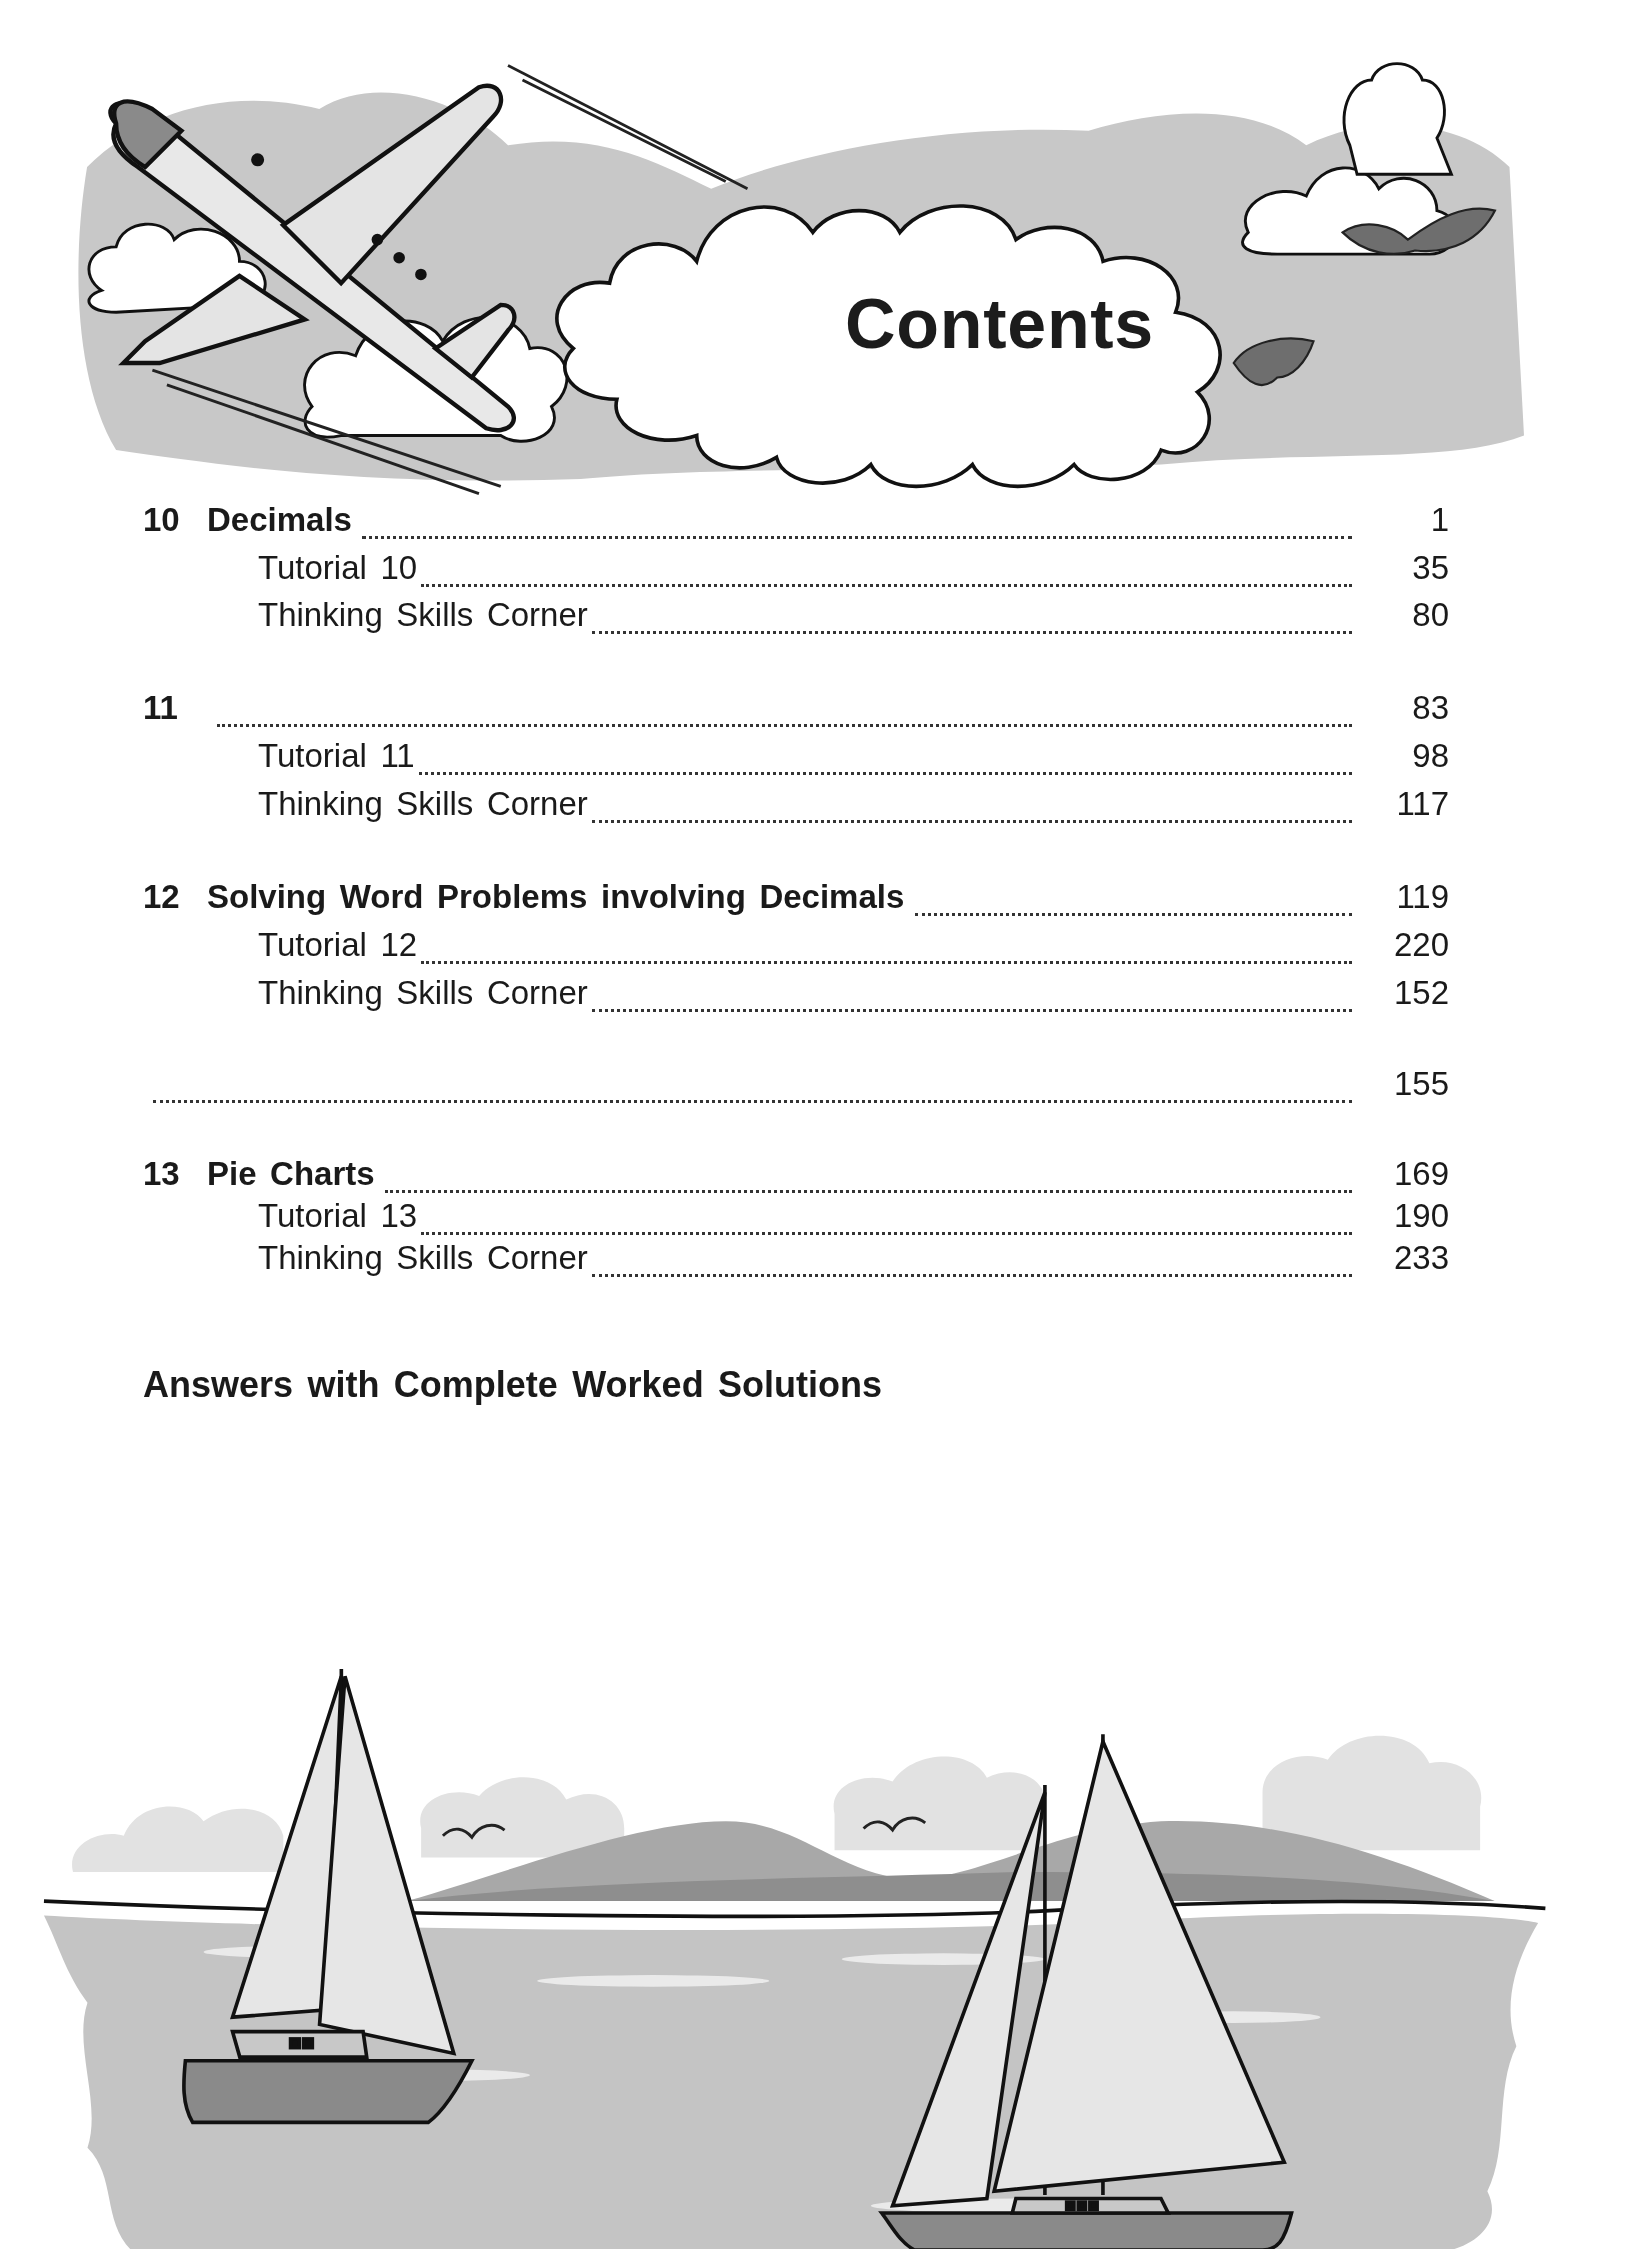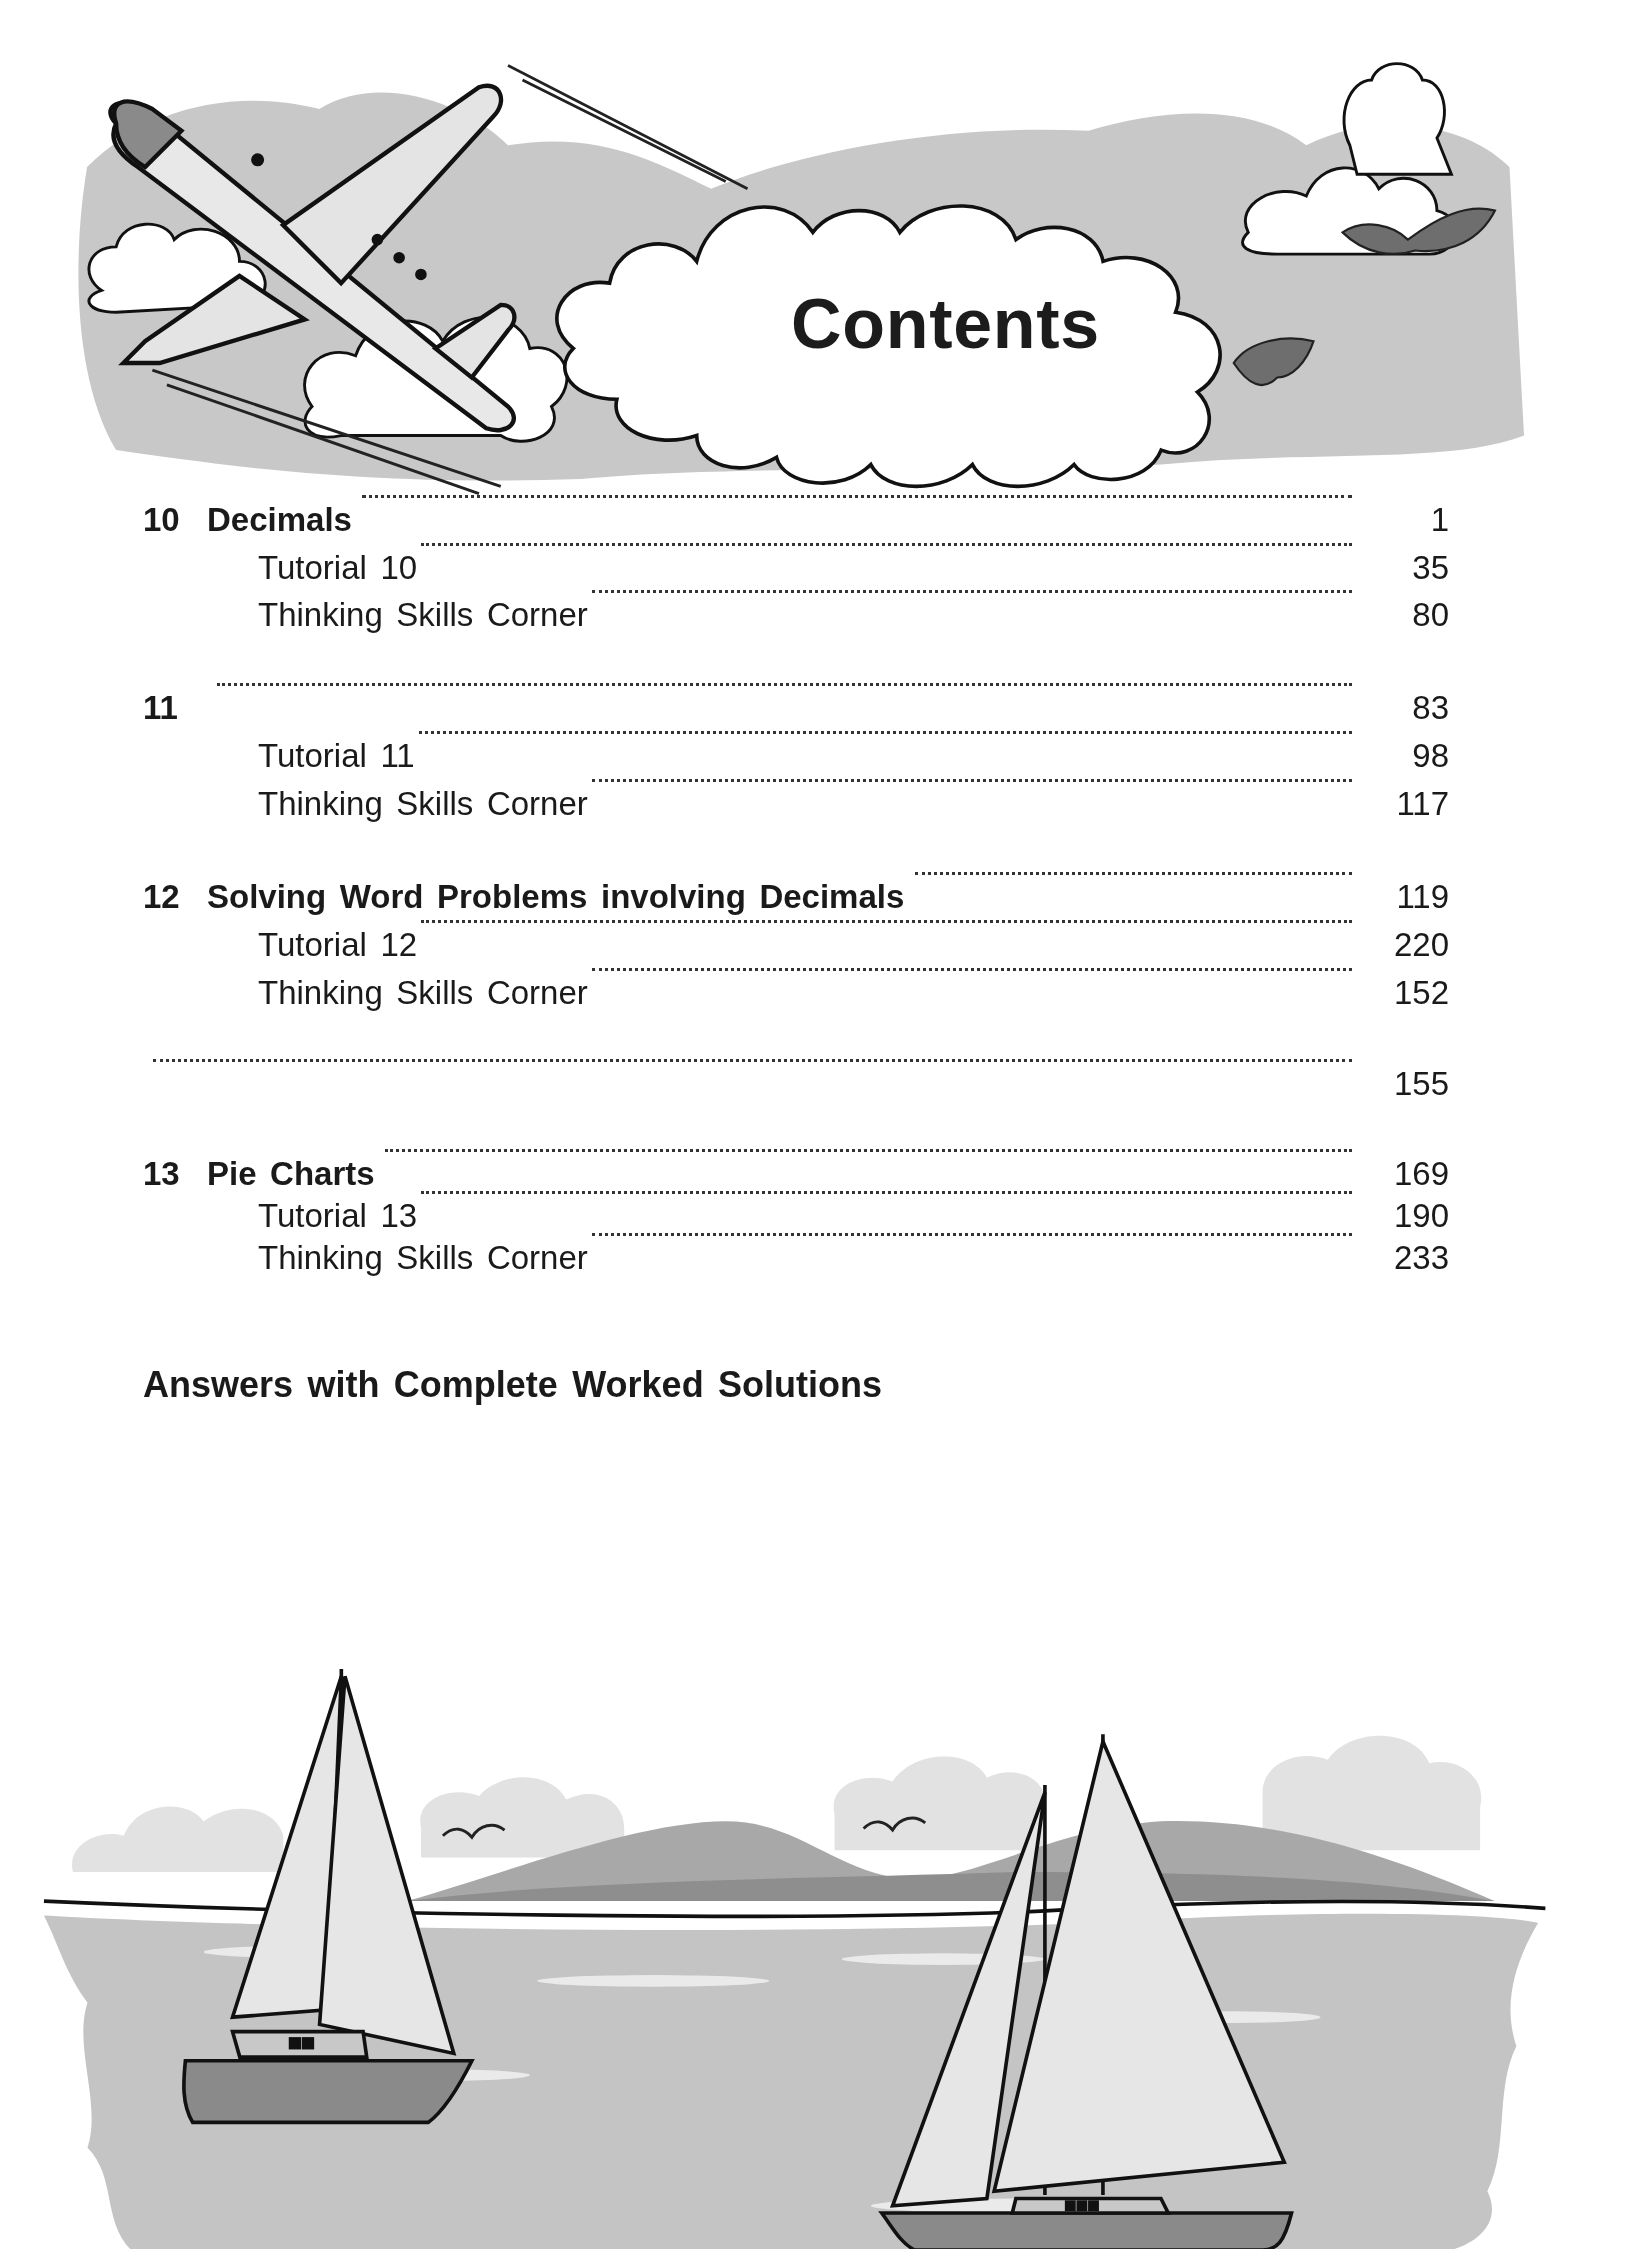--- a/index.html
+++ b/index.html
@@ -1,22 +1,22 @@
 <!DOCTYPE html>
 <html style="font-size:11.6px"><head>
 <meta charset="utf-8">
 <style>
   html, body { margin: 0; padding: 0; background: #ffffff; }
   body { width: 1651px; height: 2250px; position: relative; overflow: hidden;
          font-family: "Liberation Sans", "DejaVu Sans", sans-serif; color: #1a1a1a; }
   .header-art { position: absolute; left: 0; top: 0; width: 1651px; height: 501px; }
-  .title { position: absolute; left: 791px; top: 284px; width: 363px; text-align: left;
+  .title { position: absolute; left: 791px; top: 284px; width: 363px; text-align: right;
            font-size: 70px; font-weight: bold; color: #1c1c1c; letter-spacing: 0.7px; }
   .toc { position: absolute; left: 143px; top: 0; width: 1306px; }
-  .row { position: absolute; left: 0; width: 1306px; height: 44px; display: flex; align-items: flex-start;
+  .row { position: absolute; left: 0; width: 1306px; height: 44px; display: flex; align-items: flex-end;
          font-size: 33px; line-height: 44px; }
   .row.chapter { font-weight: bold; }
   .row.sub { padding-left: 115px; width: 1191px; font-weight: normal; }
   .row .num { display: inline-block; min-width: 64px; }
   .row .label { white-space: nowrap; word-spacing: 4.4px; }
   .row .leader { flex: 1; margin: 0 10.2px 0 10.2px; border-bottom: 3.6px dotted #333; height: 0;
                  position: relative; top: -2.9px; font-weight: normal; }
   .row.sub .leader { margin-left: 4.4px; }
   .row .page { width: 87px; text-align: right; font-weight: normal; }
   .answers { position: absolute; left: 143px; top: 1364px; font-size: 36px; font-weight: bold;

